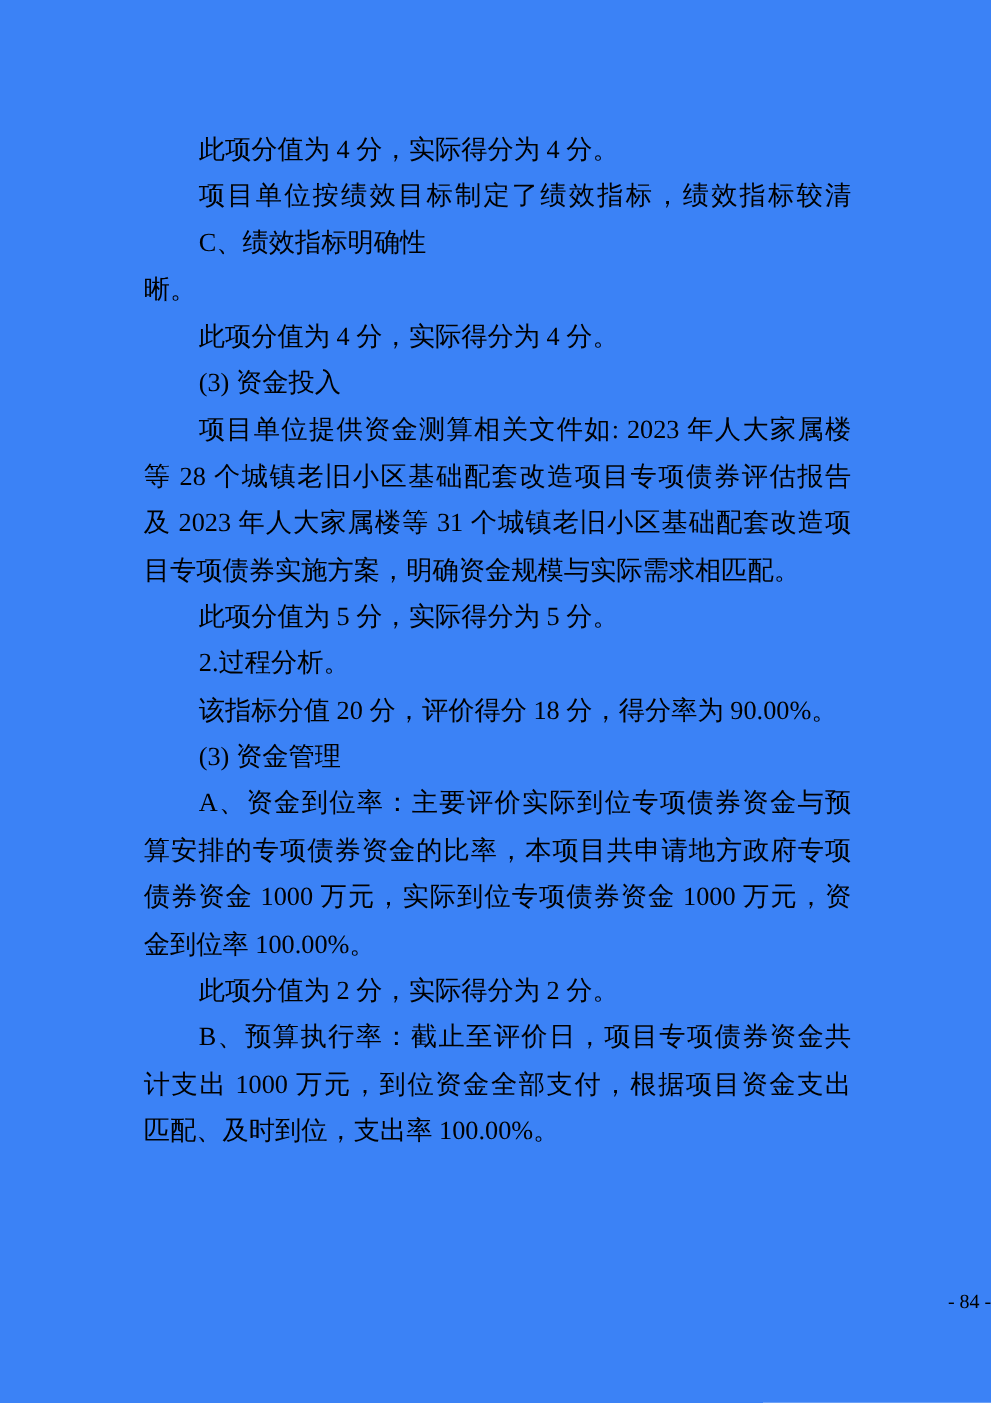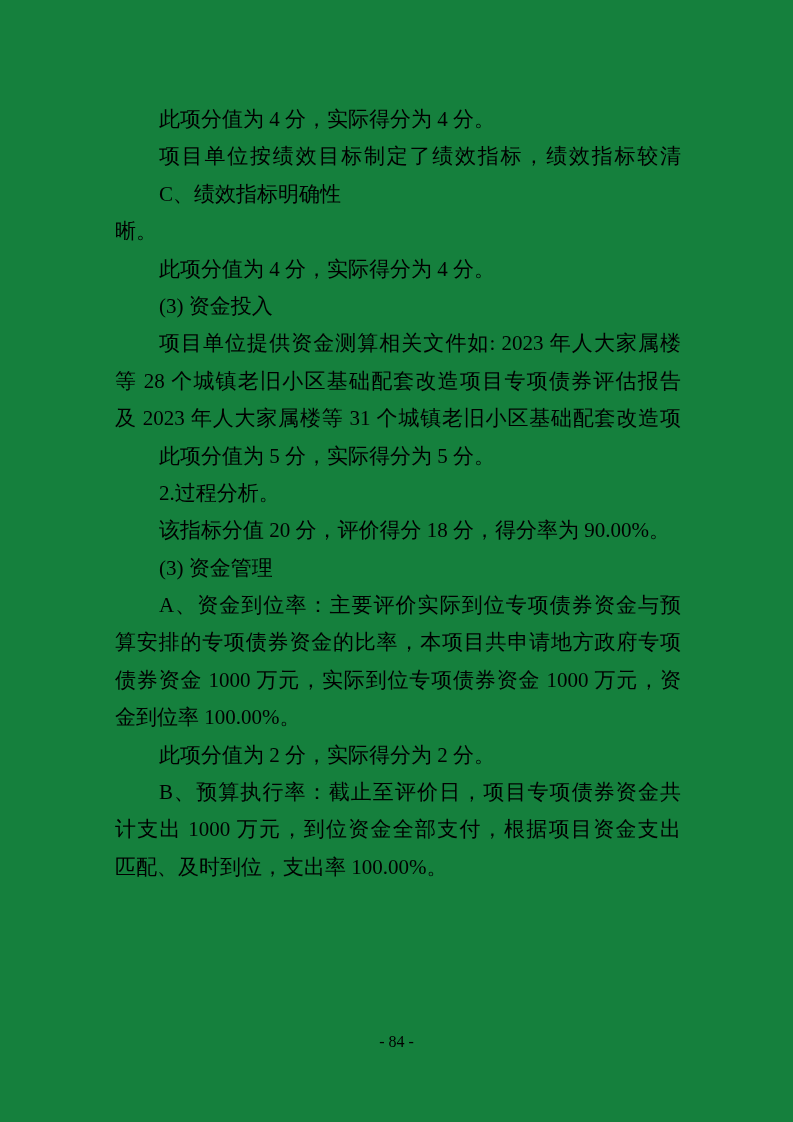--- a/index.html
+++ b/index.html
@@ -14,21 +14,21 @@
     overflow: hidden;
     font-family: "Liberation Serif", "DejaVu Serif", serif;
     color: #000000;
   }
   .page {
     position: absolute;
     left: 0;
     top: 0;
     width: 793px;
     height: 1122px;
-    background: #15803d;
+    background: #3b82f6;
   }
   .content {
     position: absolute;
     left: 115px;
     top: 101px;
     width: 566px;
     font-size: 21px;
     line-height: 37.4px;
     text-align: left;
   }
@@ -41,40 +41,41 @@
   .line.fill {
     text-align: justify;
     -moz-text-align-last: justify;
     text-align-last: justify;
   }
   .footer {
     position: absolute;
     left: 0;
     top: 1032px;
     width: 793px;
-    text-align: center;
+    text-align: right;
     font-size: 16px;
     line-height: 20px;
     color: #000000;
   }
 </style>
 </head>
 <body>
 
 <div class="page">
   <div class="content" id="document-body">
       <div class="line indent">此项分值为 4 分，实际得分为 4 分。</div>
       <div class="line indent fill">项目单位按绩效目标制定了绩效指标，绩效指标较清</div>
       <div class="line indent">C、绩效指标明确性</div>
       <div class="line">晰。</div>
       <div class="line indent">此项分值为 4 分，实际得分为 4 分。</div>
       <div class="line indent">(3) 资金投入</div>
       <div class="line indent fill">项目单位提供资金测算相关文件如: 2023 年人大家属楼</div>
       <div class="line fill">等 28 个城镇老旧小区基础配套改造项目专项债券评估报告</div>
       <div class="line fill">及 2023 年人大家属楼等 31 个城镇老旧小区基础配套改造项</div>
+      <div class="line">目专项债券实施方案，明确资金规模与实际需求相匹配。</div>
       <div class="line indent">此项分值为 5 分，实际得分为 5 分。</div>
       <div class="line indent">2.过程分析。</div>
       <div class="line indent">该指标分值 20 分，评价得分 18 分，得分率为 90.00%。</div>
       <div class="line indent">(3) 资金管理</div>
       <div class="line indent fill">A、资金到位率：主要评价实际到位专项债券资金与预</div>
       <div class="line fill">算安排的专项债券资金的比率，本项目共申请地方政府专项</div>
       <div class="line fill">债券资金 1000 万元，实际到位专项债券资金 1000 万元，资</div>
       <div class="line">金到位率 100.00%。</div>
       <div class="line indent">此项分值为 2 分，实际得分为 2 分。</div>
       <div class="line indent fill">B、预算执行率：截止至评价日，项目专项债券资金共</div>

